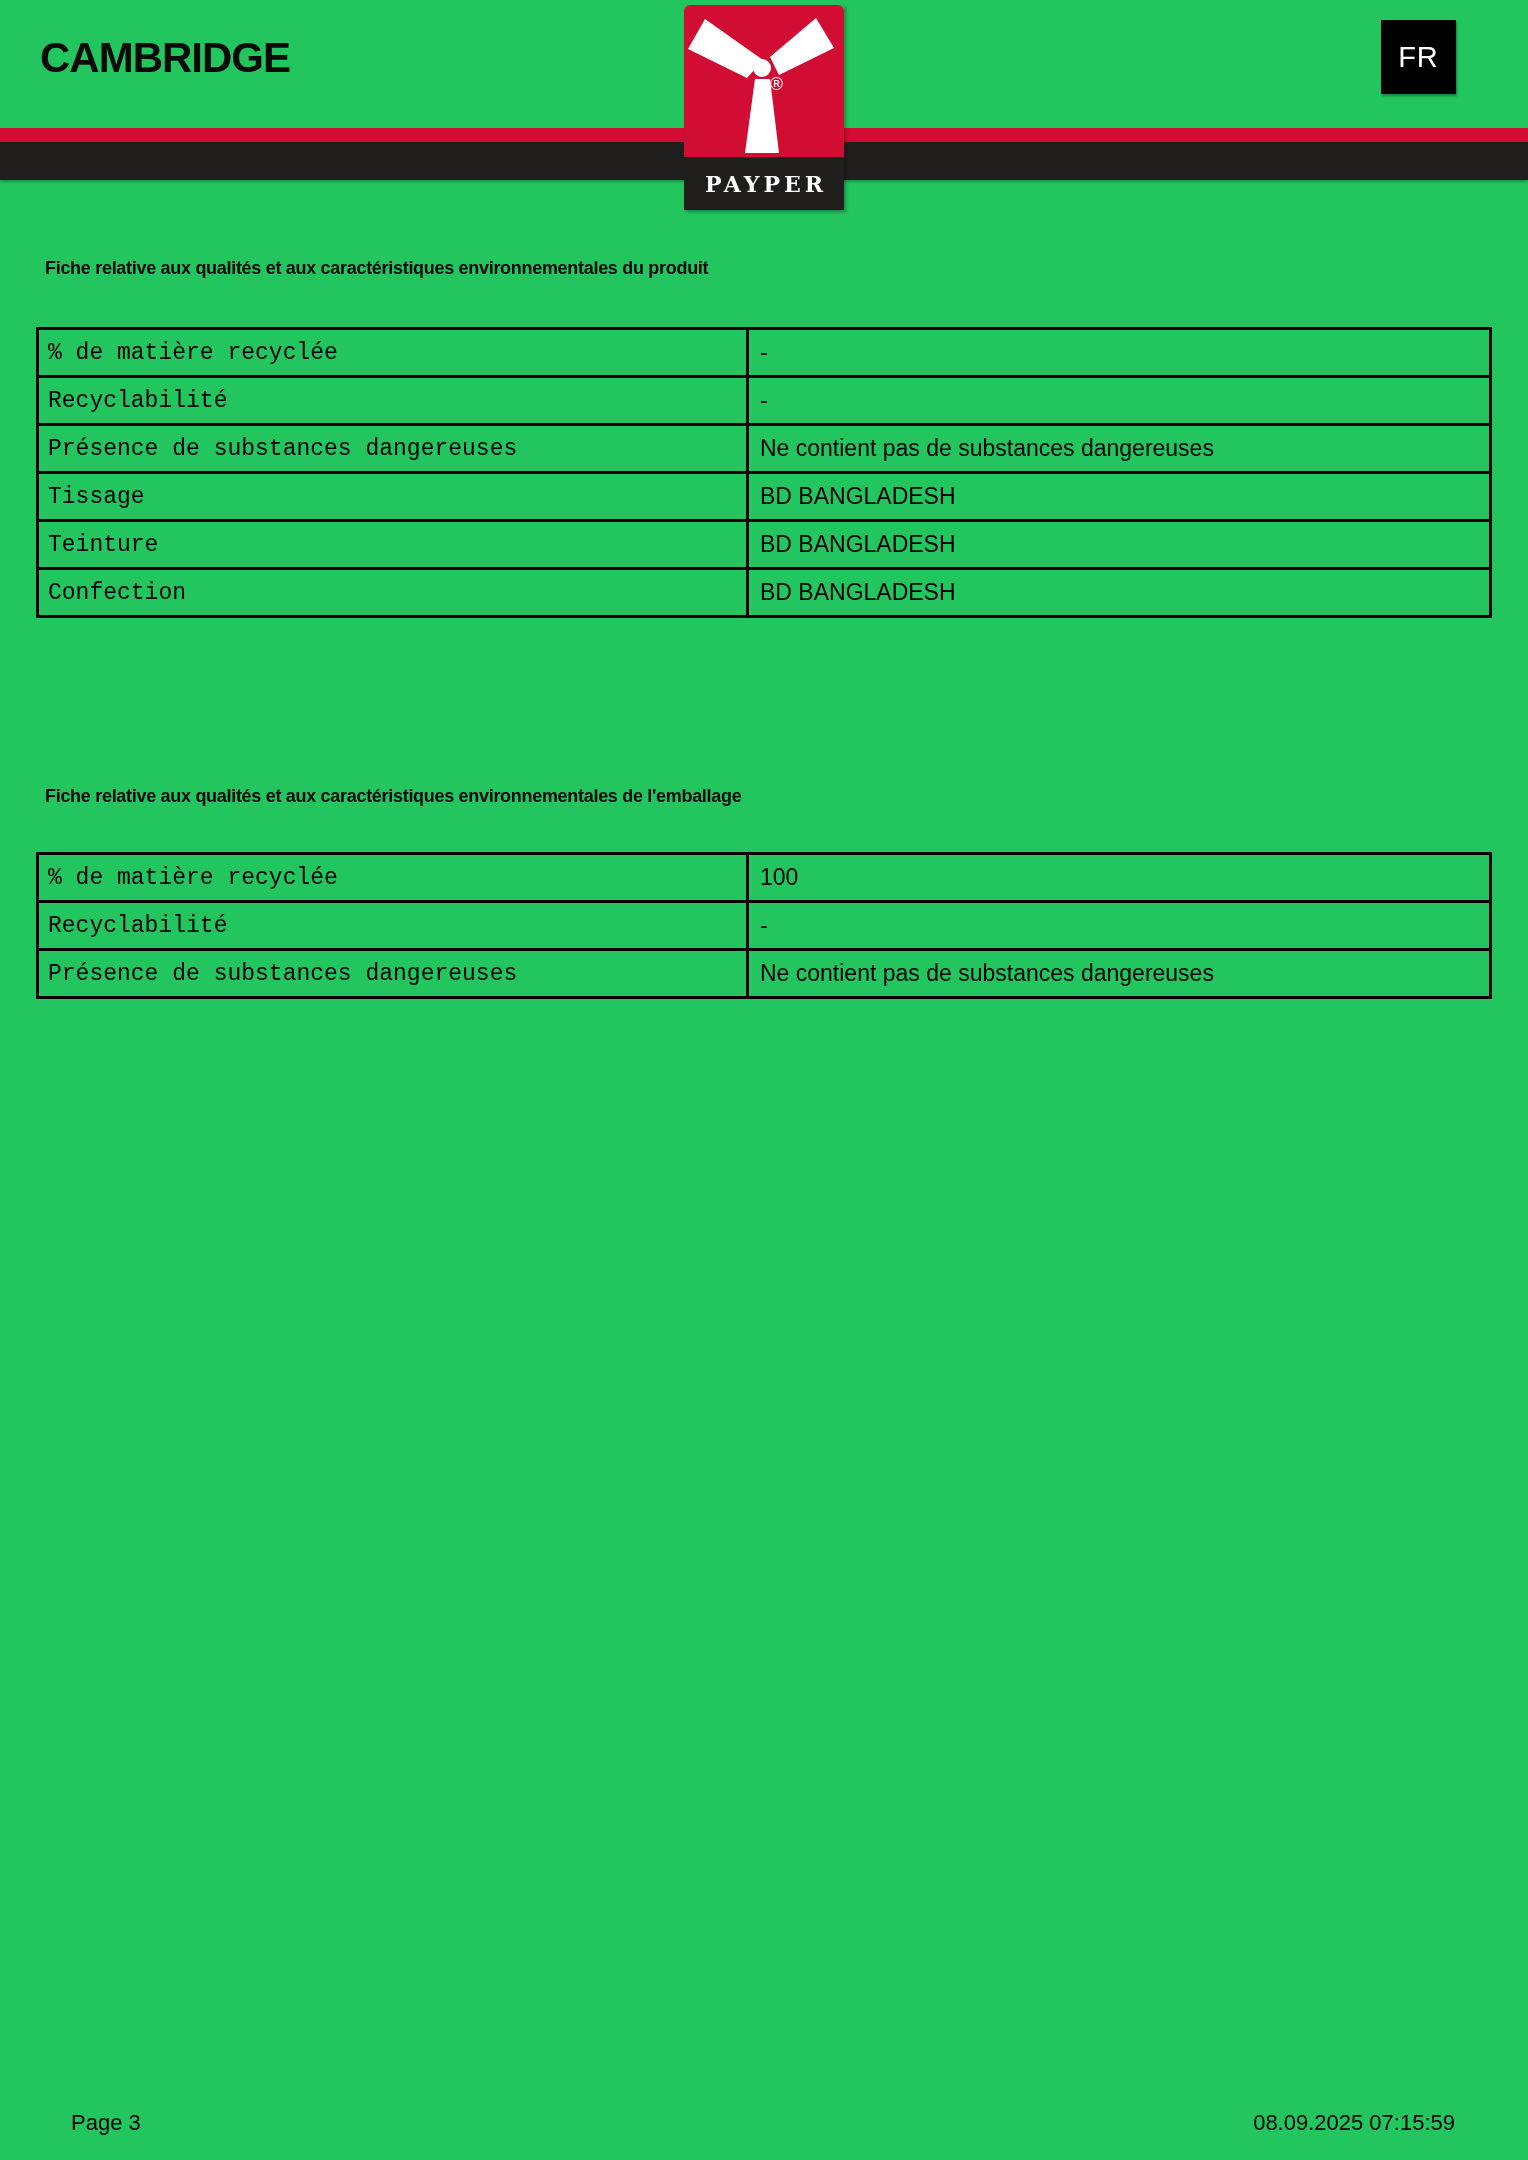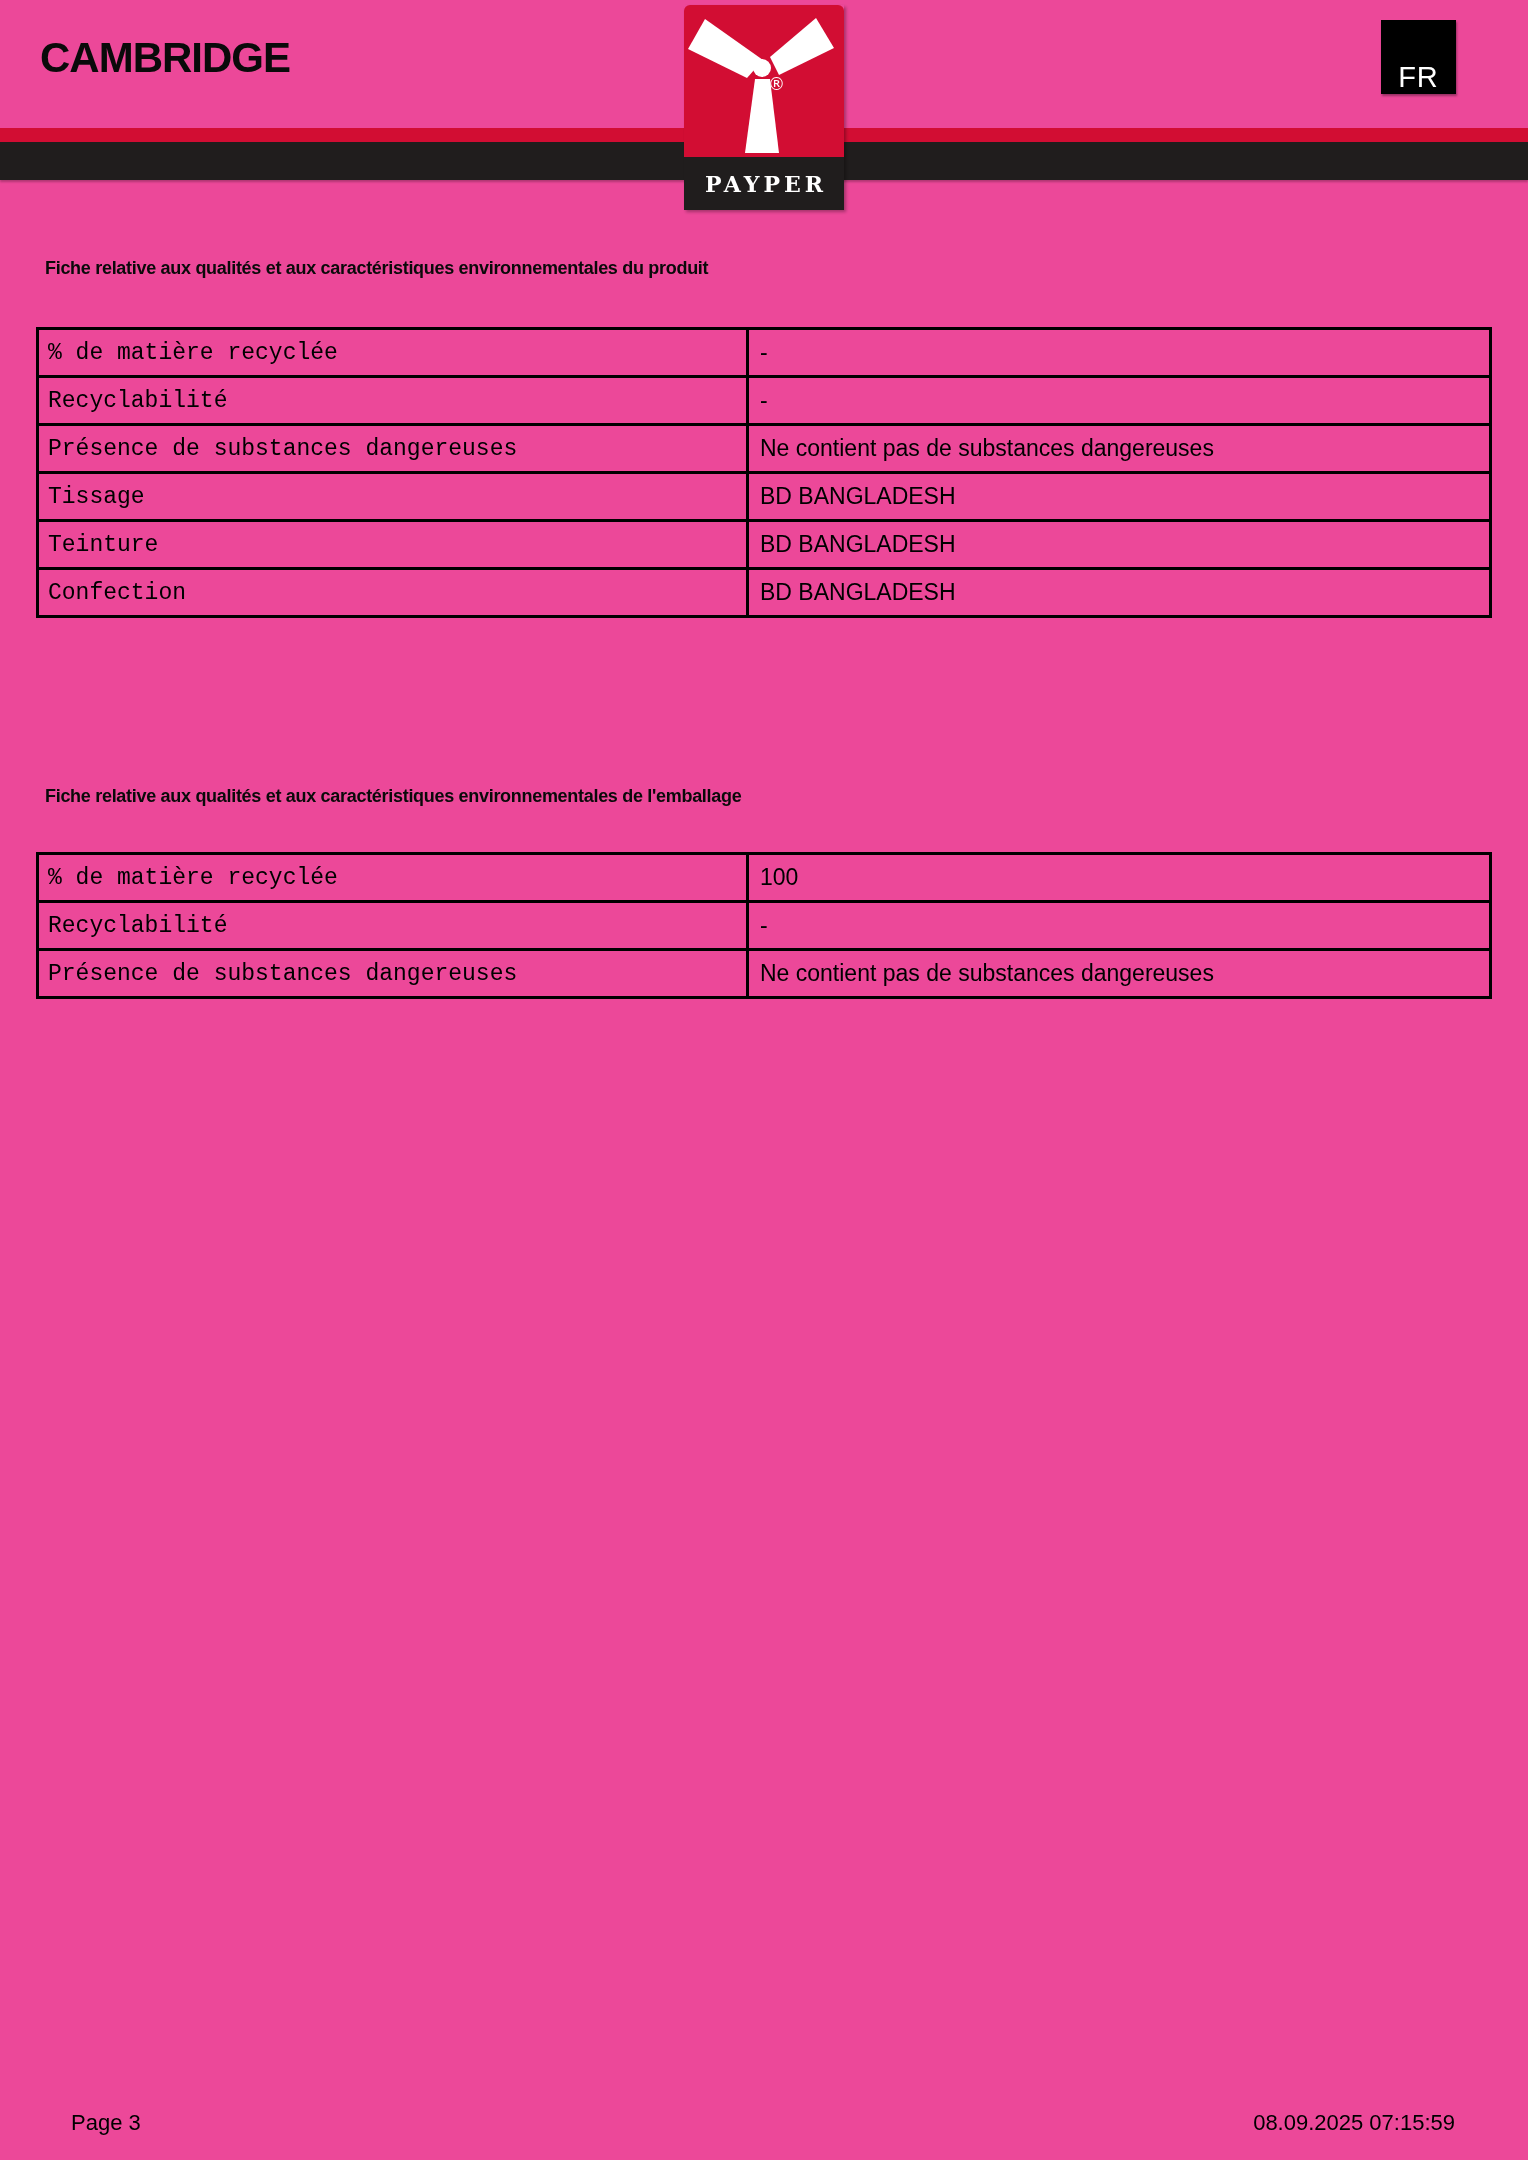--- a/index.html
+++ b/index.html
@@ -2,21 +2,21 @@
 <html><head>
 <meta charset="utf-8">
 <style>
   * { margin:0; padding:0; box-sizing:border-box; }
   html,body { background:#ffffff; }
   body { font-family:"Liberation Sans", sans-serif; color:#000; }
 
   .page {
     position:relative;
     width:1528px; height:2160px;
-    background:#ec4899;
+    background:#22c55e;
     overflow:hidden;
     padding-left:24px;
   }
 
   
   .product-name {
     position:absolute; left:40px; top:34px;
     font-size:42px; font-weight:bold; letter-spacing:-1px;
     color:#0a0a0a;
   }
@@ -31,21 +31,21 @@
   }
   .black-bar {
     position:absolute; left:0; top:142px;
     width:1528px; height:38px;
     box-shadow:0 2px 2px rgba(0,0,0,0.25);
   }
   .fr-badge {
     position:absolute; left:1381px; top:20px;
     width:75px; height:74px;
     background:#000;
-    display:flex; align-items:flex-end; justify-content:center;
+    display:flex; align-items:center; justify-content:center;
     color:#fff; font-size:29px; letter-spacing:1px;
     box-shadow:1px 2px 2px rgba(0,0,0,0.35);
   }
 
   
   .logo {
     position:absolute; left:684px; top:5px; width:160px;
     box-shadow:2px 2px 3px rgba(0,0,0,0.3);
   }
   .logo-red {

